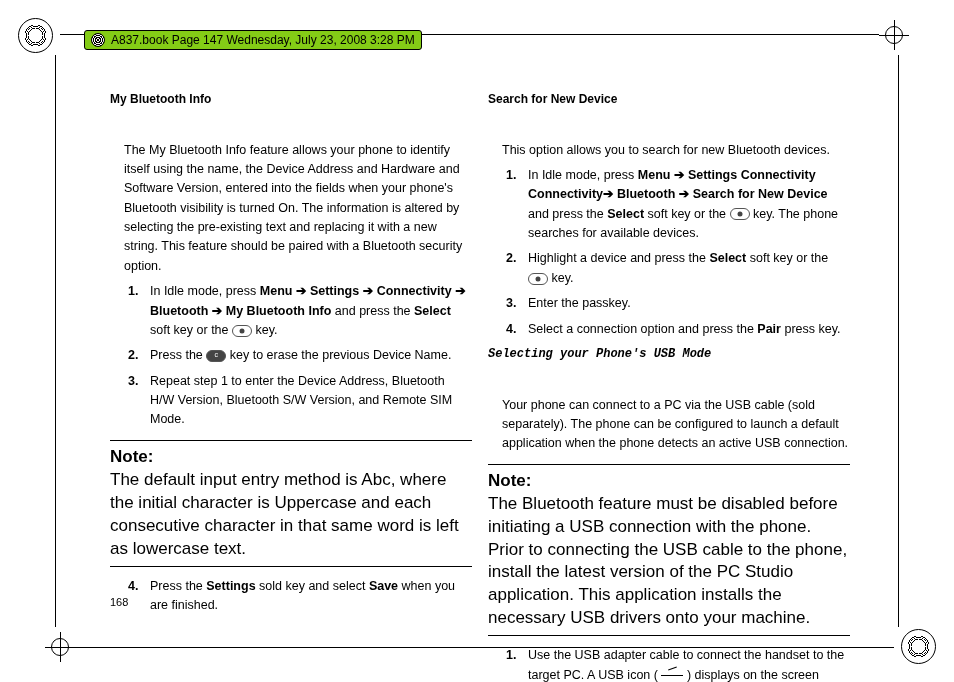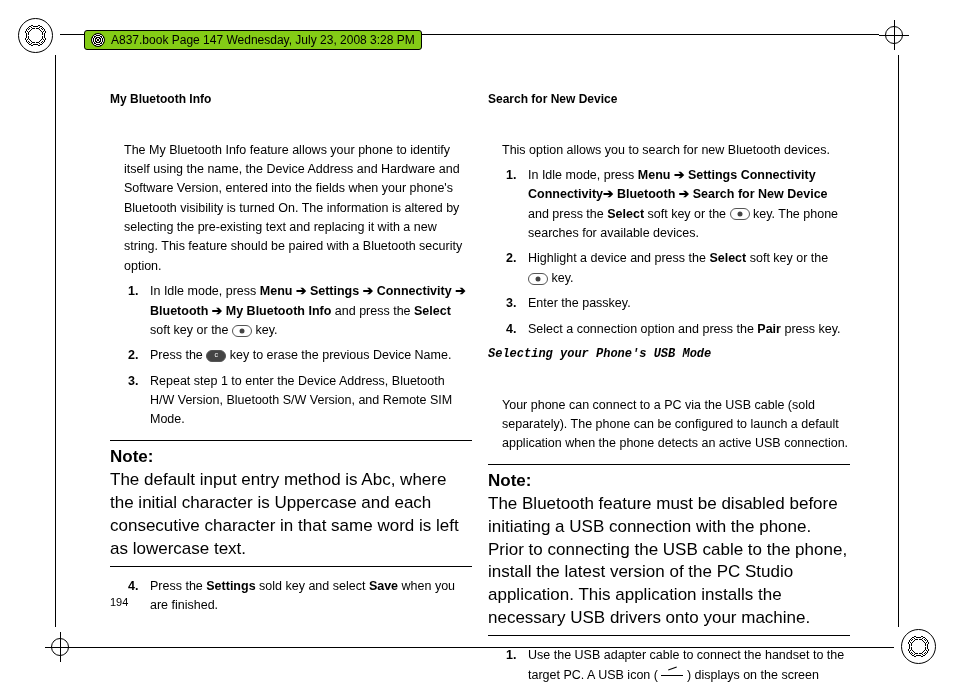--- a/index.html
+++ b/index.html
@@ -185,21 +185,21 @@
         <span class="body">
           <span>Press the </span>
           <b>Settings</b>
           <span> sold key and select </span>
           <b>Save</b>
           <span> when you are finished.</span>
         </span>
       </li>
     </ol>
 
-    <div class="page-num">194</div>
+    <div class="page-num">168</div>
   </div>
 
   <div class="col">
     <h3>Search for New Device</h3>
     <p class="indent">This option allows you to search for new Bluetooth devices.</p>
     <ol>
       <li>
         <span class="num">1.</span>
         <span class="body">
           <span>In Idle mode, press </span>

